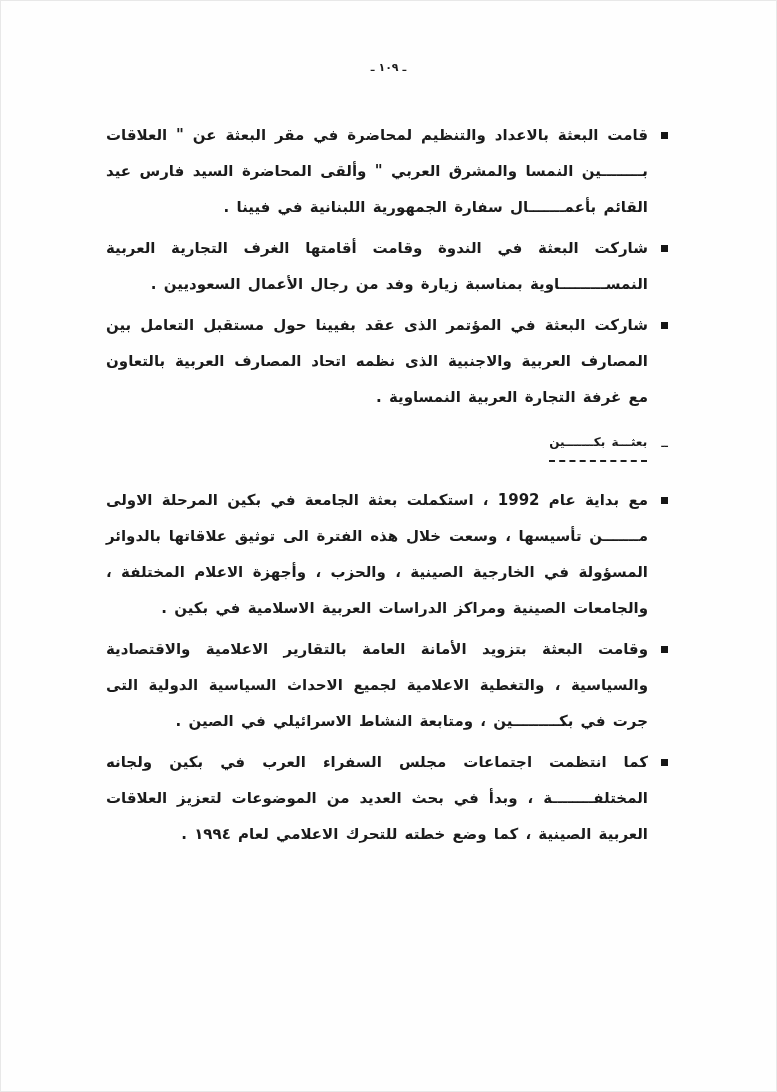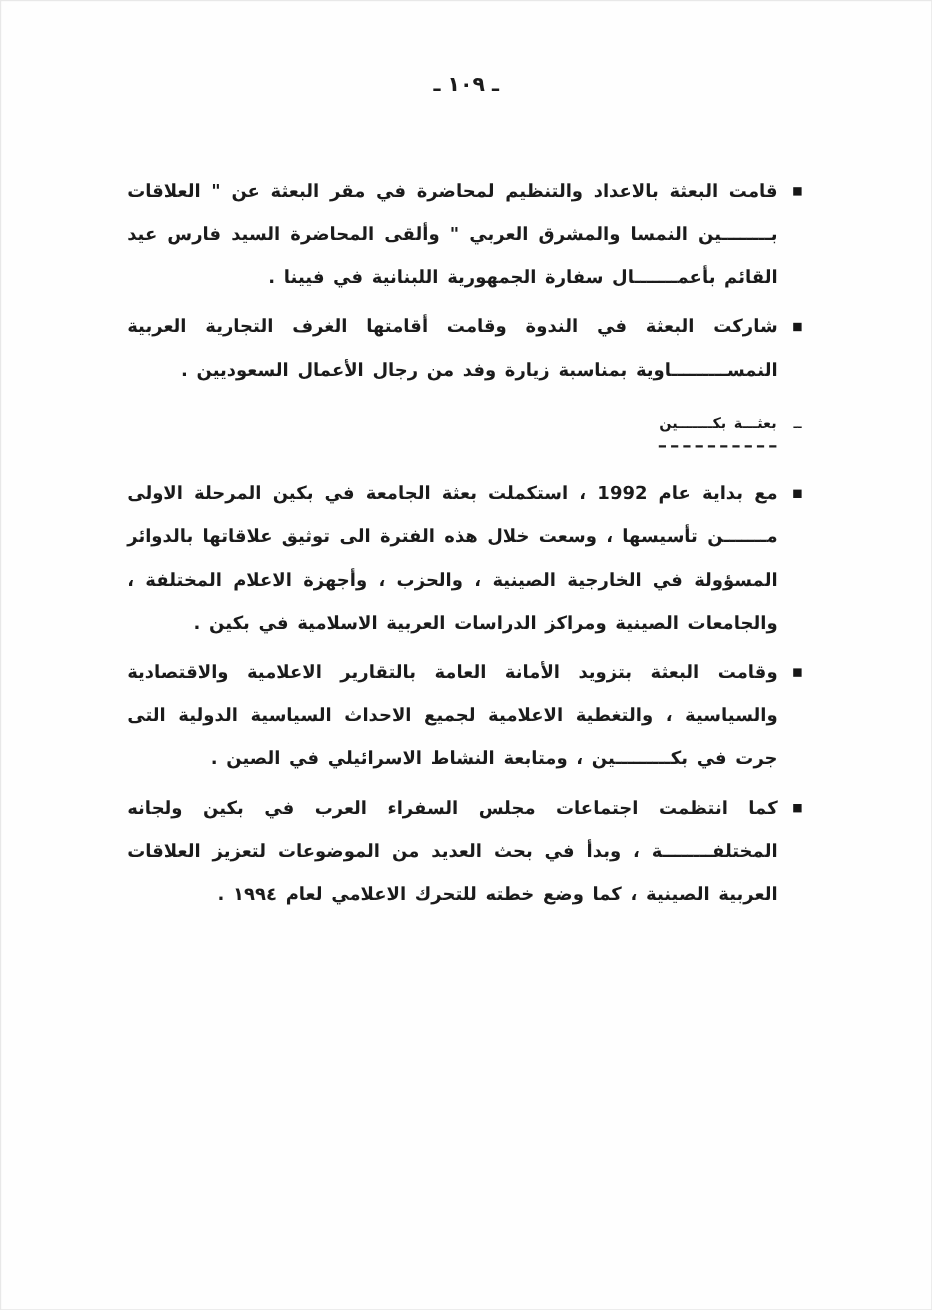--- a/index.html
+++ b/index.html
@@ -19,28 +19,28 @@
     overflow: hidden;
     box-sizing: border-box;
     border: 1px solid #e8e8e8;
   }
   .page-number {
     position: absolute;
     top: 60px;
     left: 0;
     right: 0;
     text-align: center;
-    font-size: 17px;
+    font-size: 11px;
     font-weight: 700;
     letter-spacing: 2px;
     direction: rtl;
   }
   .content {
     position: absolute;
-    top: 140px;
+    top: 116px;
     right: 108px;
     width: 562px;
   }
   .para {
     display: flex;
     align-items: flex-start;
     gap: 13px;
     margin: 0 0 5px 0;
   }
   .bullet {
@@ -92,20 +92,24 @@
     <div class="para">
       <span class="bullet"></span>
       <p class="text">قامت البعثة بالاعداد والتنظيم لمحاضرة في مقر البعثة عن " العلاقات بــــــــين النمسا والمشرق العربي "  وألقى المحاضرة السيد فارس عيد القائم بأعمـــــــال سفارة الجمهورية اللبنانية في فيينا .</p>
     </div>
 
     <div class="para">
       <span class="bullet"></span>
       <p class="text">شاركت البعثة في الندوة وقامت أقامتها الغرف التجارية العربية النمســـــــــاوية بمناسبة زيارة وفد من رجال الأعمال السعوديين .</p>
     </div>
 
+    <div class="para">
+      <span class="bullet"></span>
+      <p class="text">شاركت البعثة في المؤتمر الذى عقد بفيينا  حول مستقبل التعامل بين المصارف العربية والاجنبية الذى نظمه اتحاد المصارف العربية بالتعاون مع غرفة التجارة العربية النمساوية .</p>
+    </div>
 
     <div class="heading-row">
       <span class="heading-dash">ــ</span>
       <span class="section-heading">بعثـــة بكـــــــين</span>
     </div>
 
     <div class="para">
       <span class="bullet"></span>
       <p class="text">مع بداية عام 1992 ، استكملت بعثة الجامعة في بكين المرحلة الاولى مـــــــن تأسيسها ، وسعت خلال هذه الفترة الى توثيق علاقاتها بالدوائر المسؤولة في الخارجية الصينية ، والحزب ، وأجهزة الاعلام المختلفة ، والجامعات الصينية ومراكز الدراسات العربية الاسلامية في بكين .</p>
     </div>

